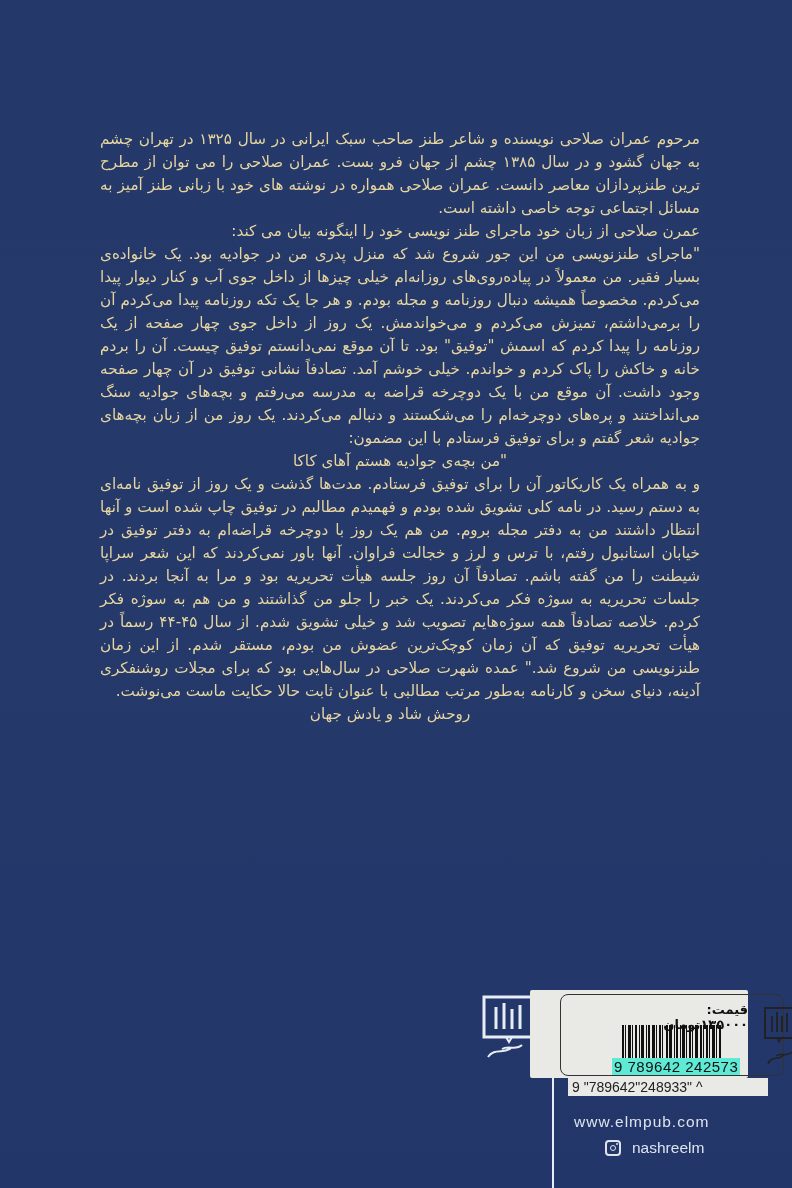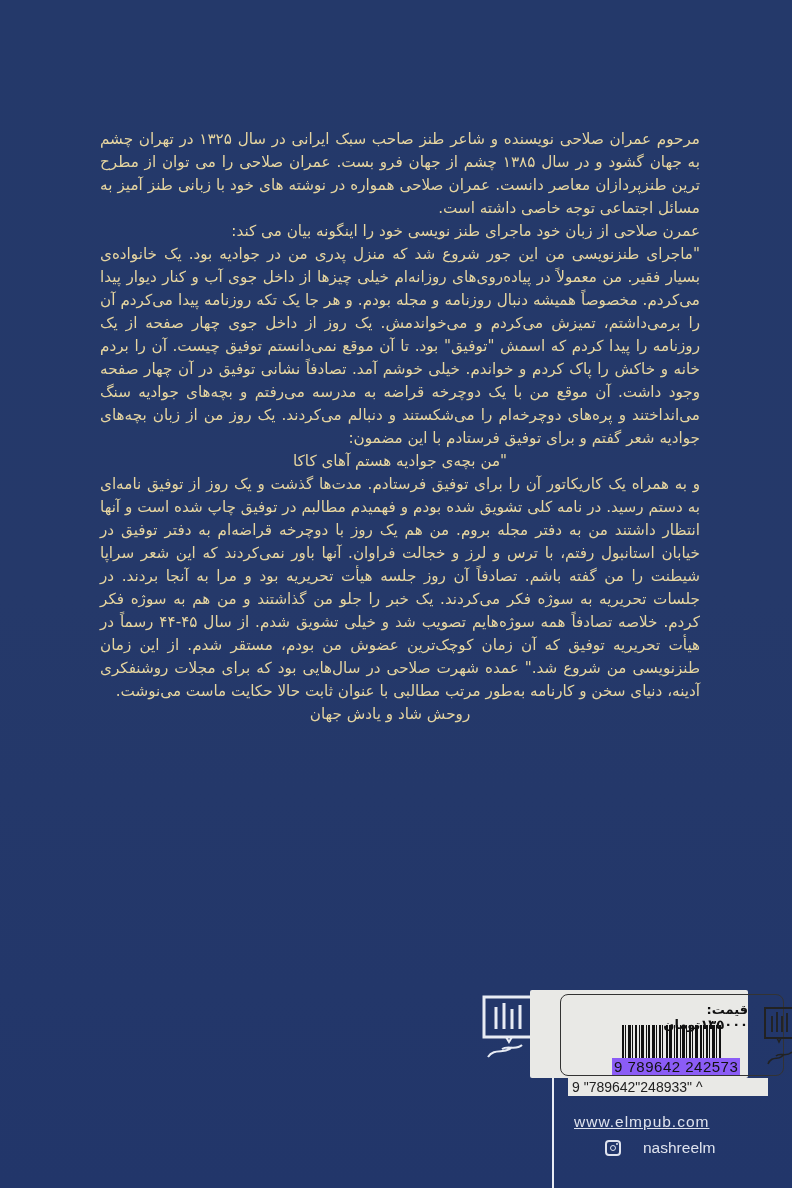--- a/index.html
+++ b/index.html
@@ -105,21 +105,21 @@
       background: #111;
       height: 100%;
     }
     .isbn-main {
       position: absolute;
       left: 82px;
       top: 68px;
       font-size: 15px;
       color: #111;
       letter-spacing: 0.5px;
-      background: #8b5cf6;
+      background: #5eead4;
       padding: 0 2px;
       font-family: "Liberation Sans", sans-serif;
     }
     .logo-right {
       position: absolute;
       left: 232px;
       top: 12px;
       width: 36px;
       height: 70px;
     }
@@ -139,29 +139,28 @@
       white-space: nowrap;
     }
     .website {
       position: absolute;
       left: 574px;
       top: 1113px;
       font-family: "Liberation Sans", sans-serif;
       font-size: 15.5px;
       color: #dfe3ee;
       letter-spacing: 1px;
-      text-decoration: underline;
     }
     .social {
       position: absolute;
       left: 605px;
       top: 1139px;
       display: flex;
       align-items: center;
-      gap: 22px;
+      gap: 11px;
       font-family: "Liberation Sans", sans-serif;
       font-size: 15.5px;
       color: #dfe3ee;
     }
     .insta-icon {
       width: 16px;
       height: 16px;
       border: 2px solid #dfe3ee;
       border-radius: 4px;
       position: relative;

